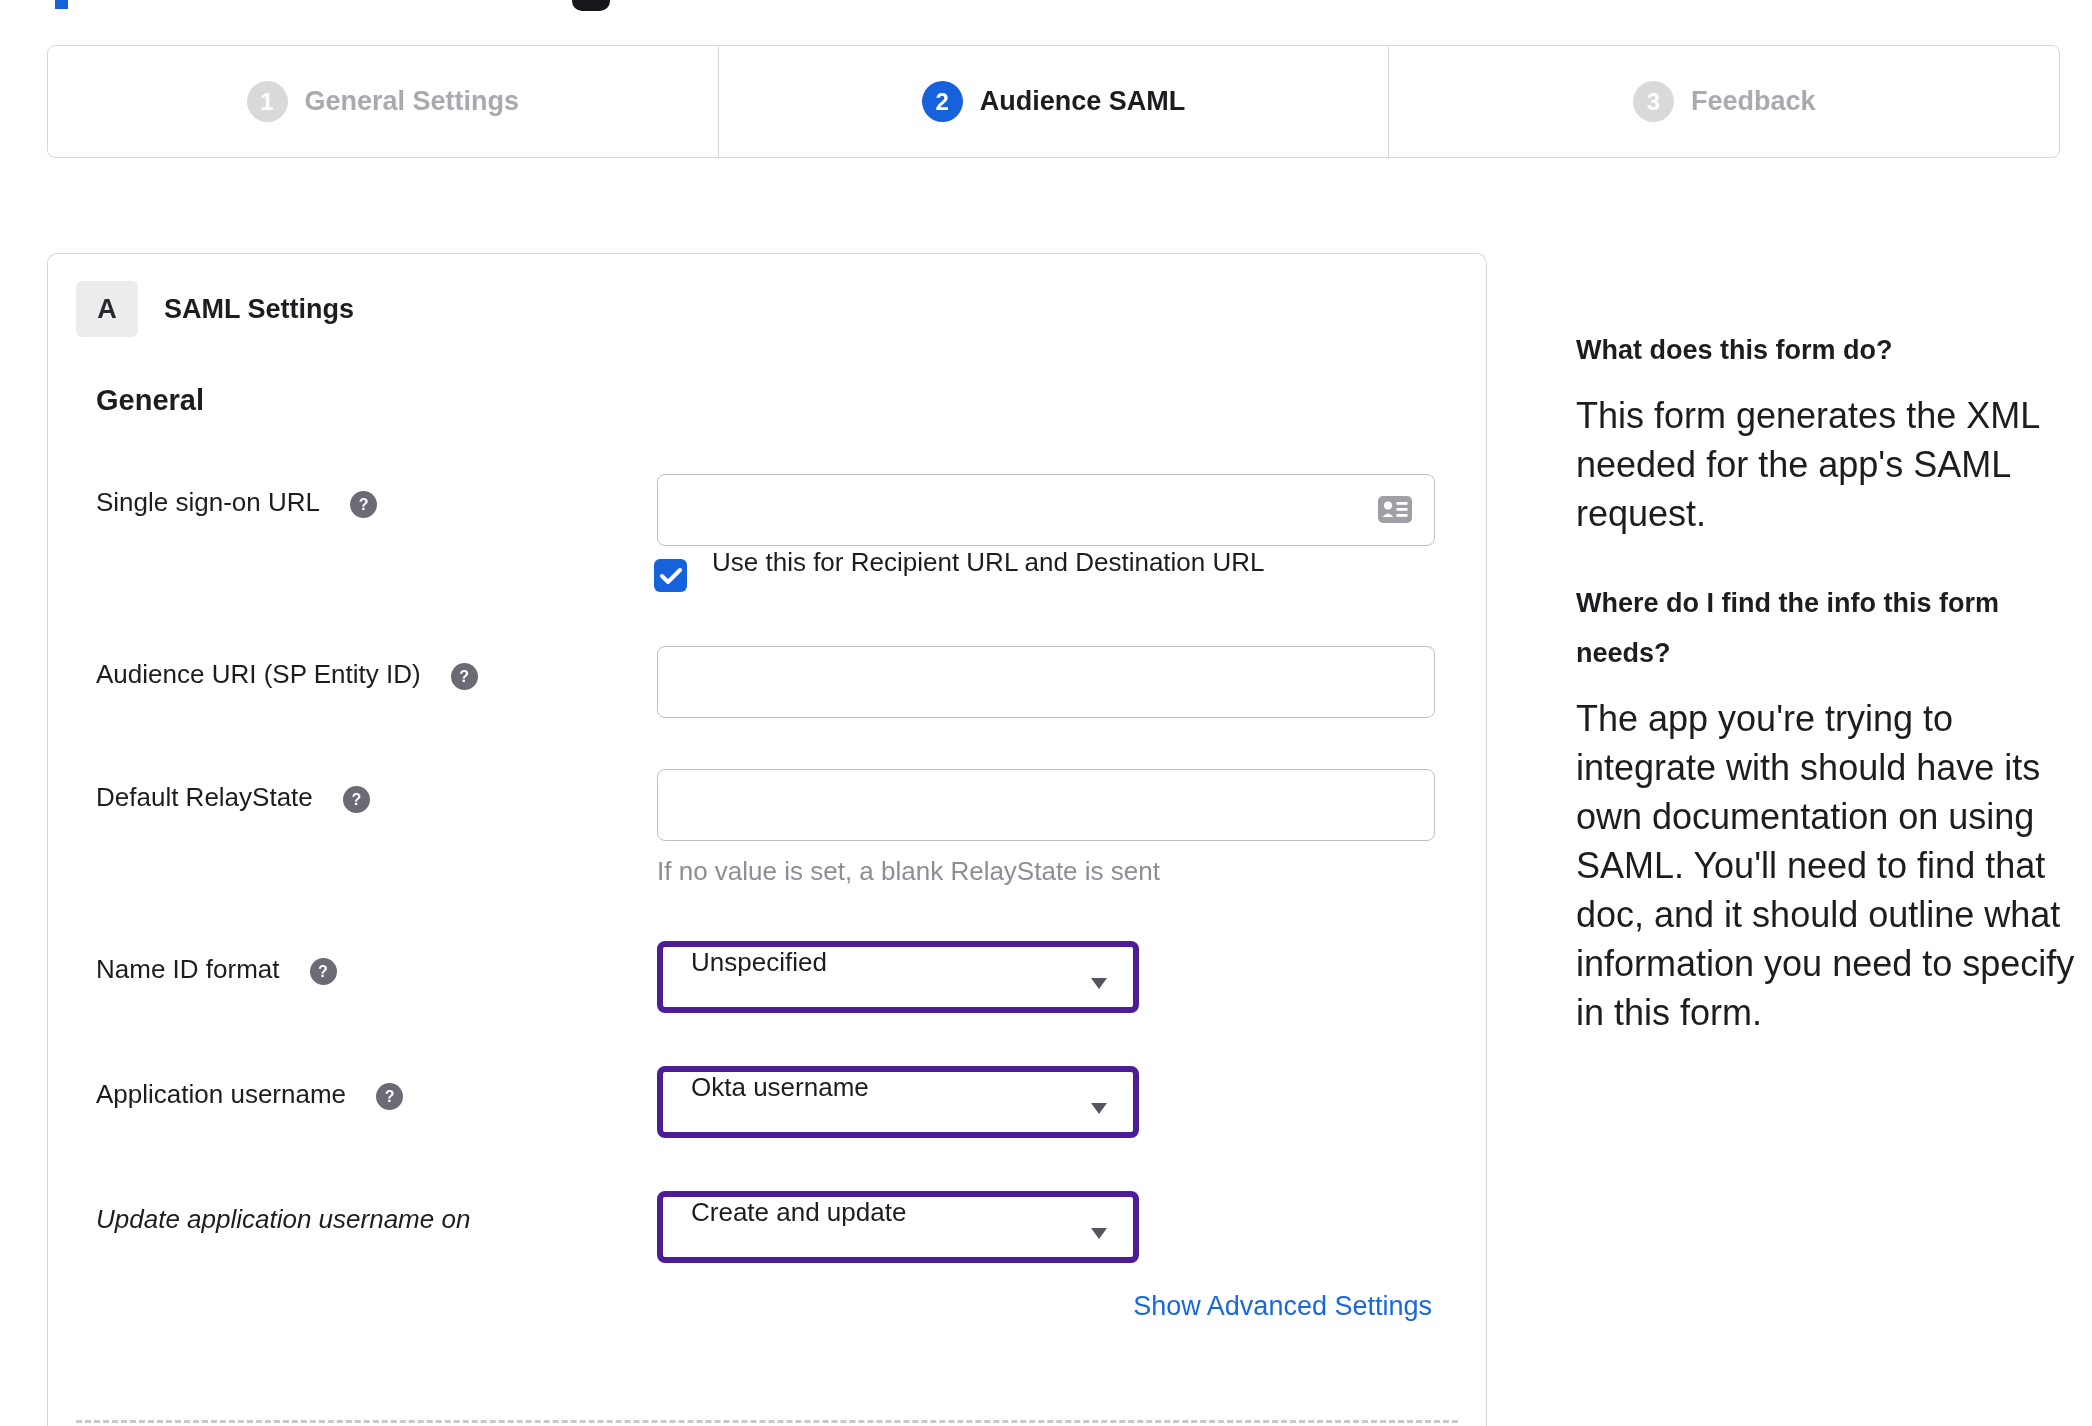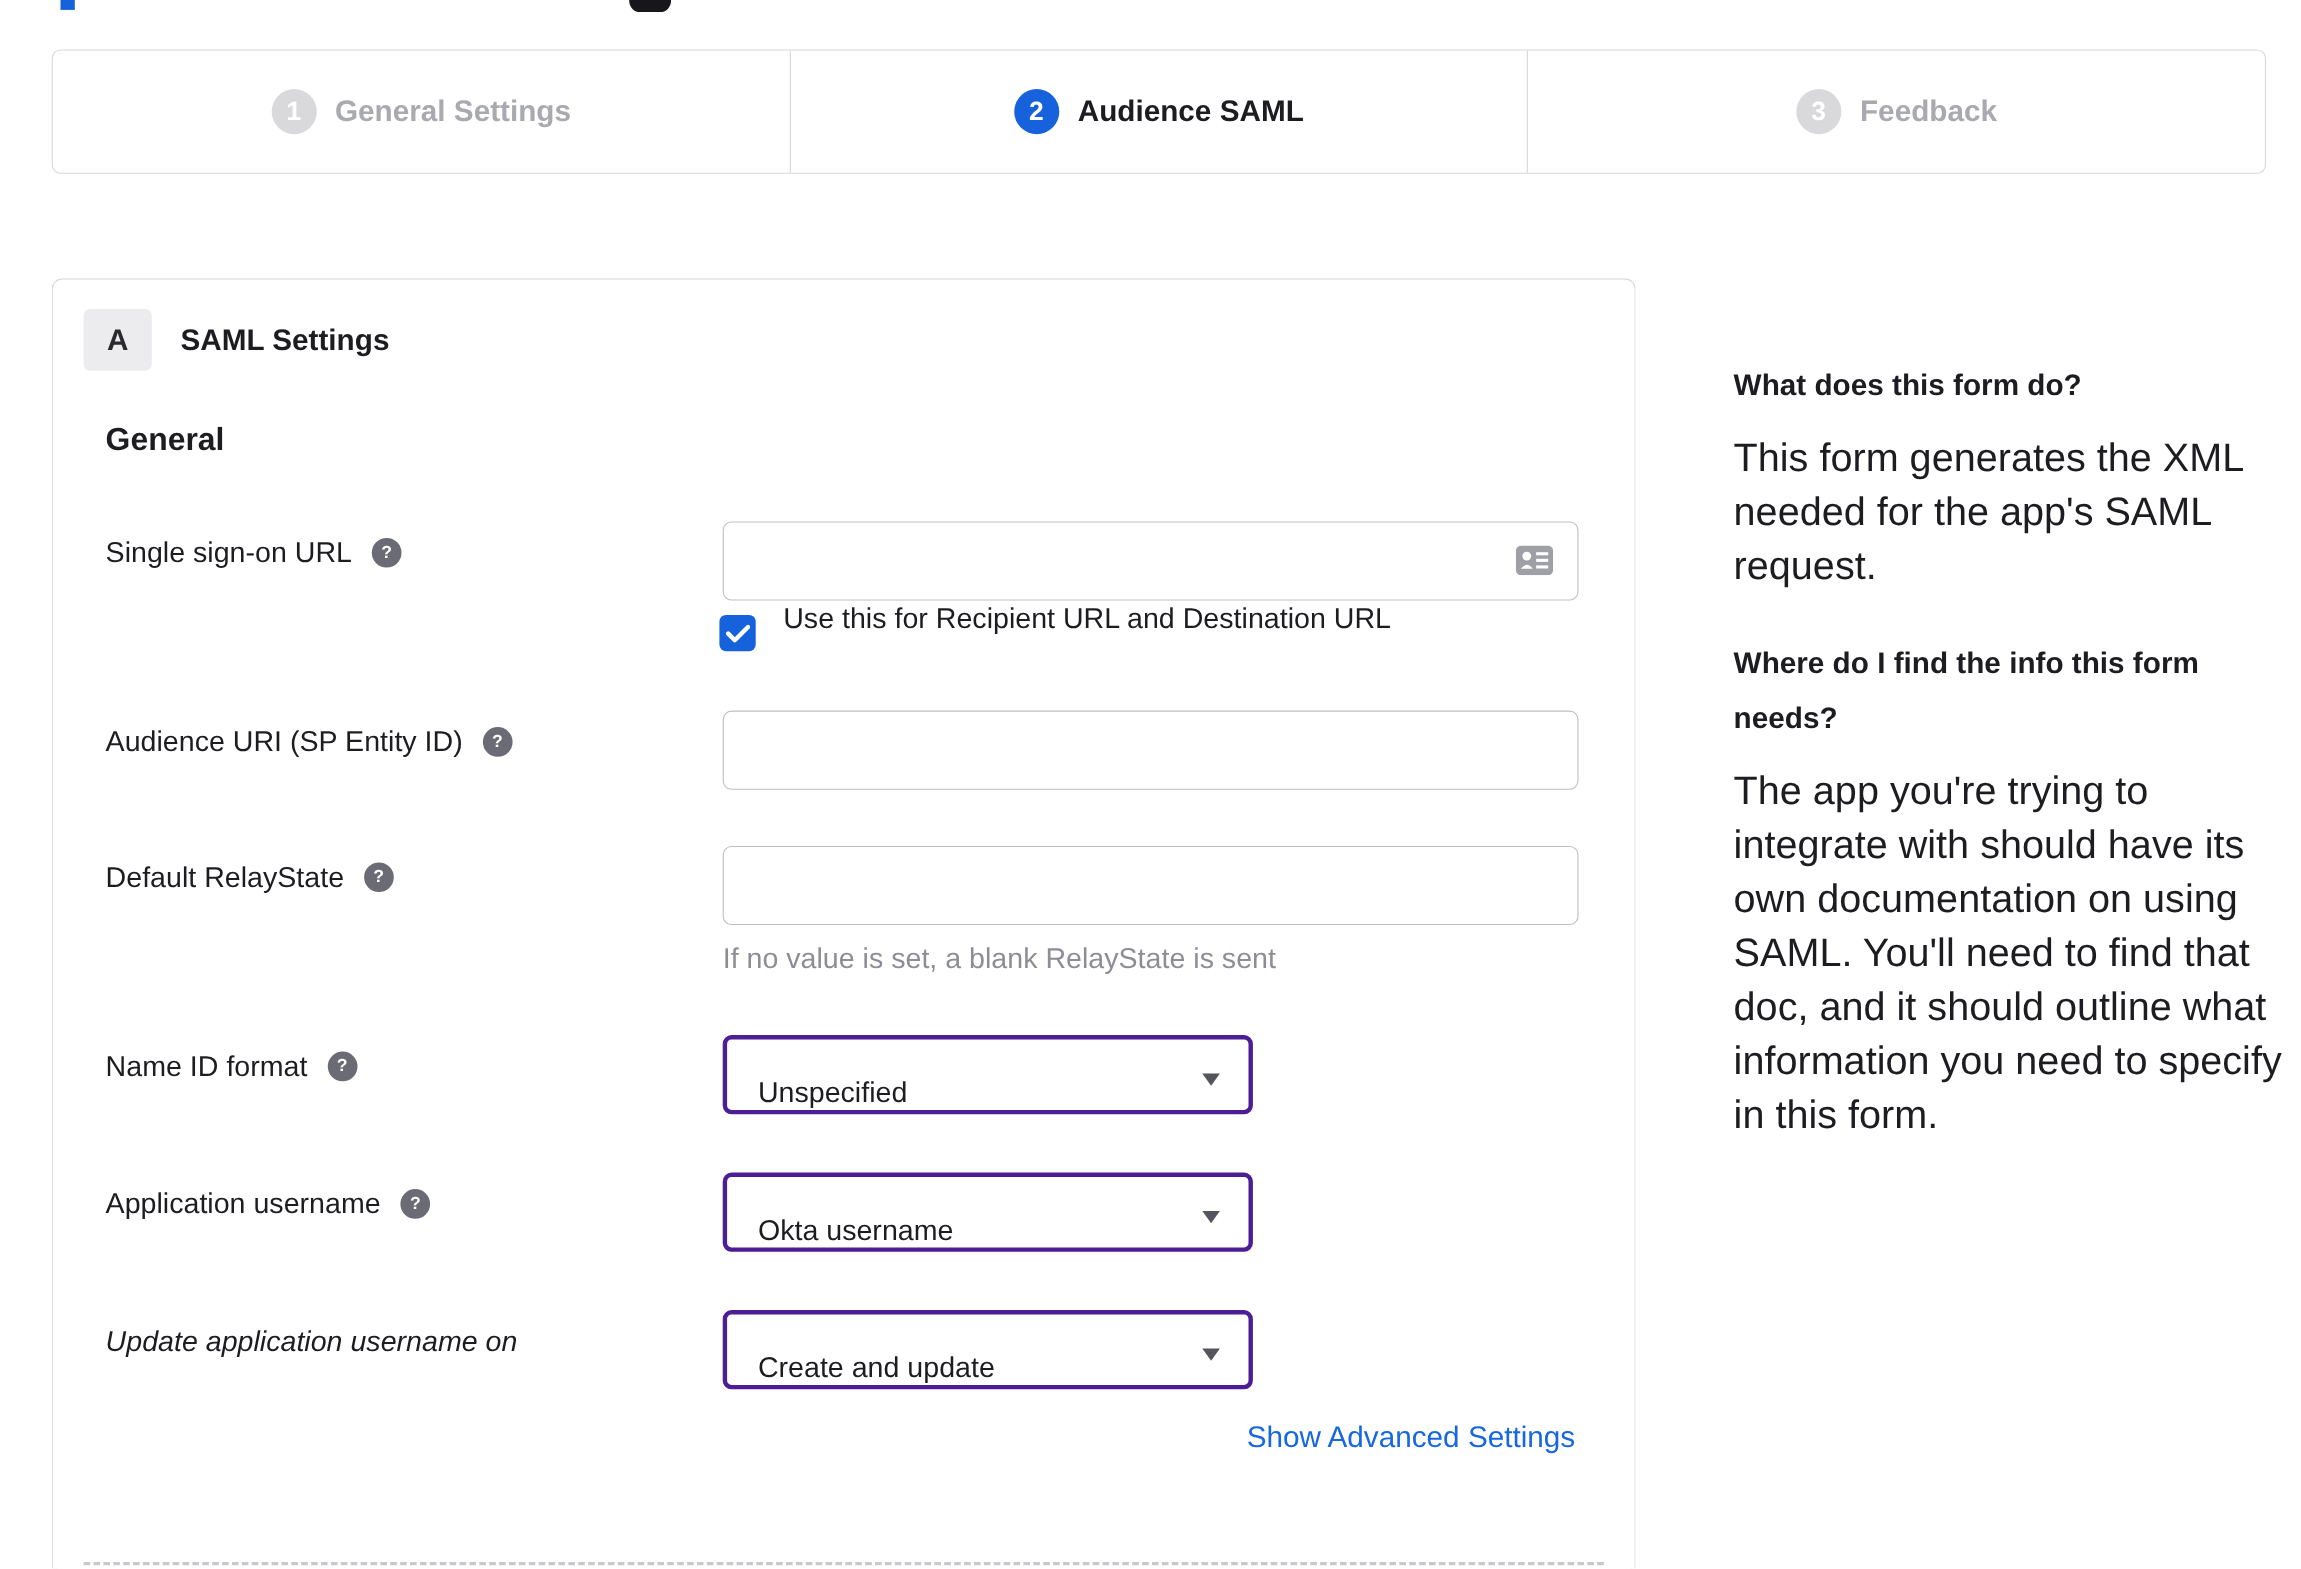--- a/index.html
+++ b/index.html
@@ -26,32 +26,32 @@
   .panel { position:absolute; left:47px; top:253px; width:1440px; height:1173px;
            border:1px solid #d8d8da; border-bottom:none; border-radius:10px 10px 0 0; background:#fff; }
   .badge-a { position:absolute; left:28px; top:27px; width:62px; height:56px; background:#ececee;
              border-radius:6px; display:flex; align-items:center; justify-content:center;
              font-size:27px; font-weight:bold; color:#2a2a2e; }
   .section-title { position:absolute; left:116px; top:40px; font-size:27px; font-weight:bold; }
   .group-heading { position:absolute; left:48px; top:130px; font-size:29px; font-weight:bold; }
 
   .row { position:absolute; left:0; width:100%; }
   .row-label { position:absolute; left:48px; font-size:26px; color:#1d1d21; display:flex;
-               align-items:center; gap:18px; white-space:nowrap; }
+               align-items:flex-end; gap:30px; white-space:nowrap; }
   .help { width:27px; height:27px; border-radius:50%; background:#6b6b75; color:#fff;
           font-size:16px; font-weight:bold; display:inline-flex; align-items:center;
           justify-content:center; cursor:pointer; flex:0 0 auto; }
 
   .text-input { position:absolute; left:609px; width:778px; height:72px; border:1px solid #bfbfc3;
                 border-radius:8px; background:#fff; font-size:26px; padding:0 60px 0 20px;
                 font-family:"Liberation Sans", sans-serif; color:#1d1d21; outline:none; }
   .card-icon { position:absolute; left:1330px; cursor:pointer; }
 
-  .select { position:absolute; left:609px; width:482px; height:72px; border:4px solid #4c1d95;
-            border-radius:8px; background:#fff; display:flex; align-items:flex-end;
+  .select { position:absolute; left:609px; width:482px; height:72px; border:6px solid #4c1d95;
+            border-radius:8px; background:#fff; display:flex; align-items:flex-start;
             padding:0 28px; cursor:pointer; }
   .select-value { font-size:26px; color:#1d1d21; }
   .caret { position:absolute; right:26px; top:31px; width:0; height:0;
            border-left:8px solid transparent; border-right:8px solid transparent;
            border-top:11px solid #55555e; }
 
   .checkbox { position:absolute; left:606px; width:33px; height:33px; background:#1662dd;
               border-radius:6px; display:flex; align-items:center; justify-content:center; cursor:pointer; }
   .checkbox-label { position:absolute; left:664px; font-size:26px; }
 

